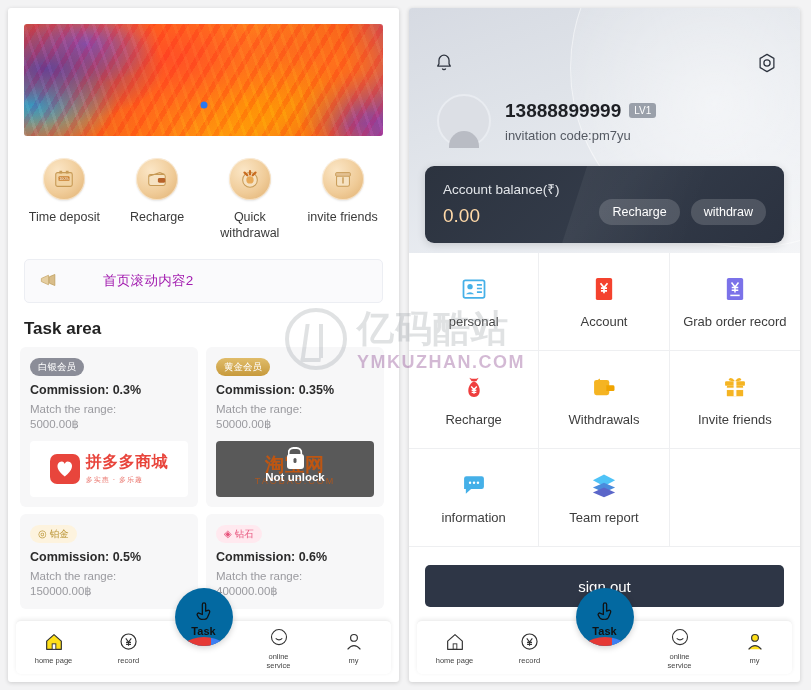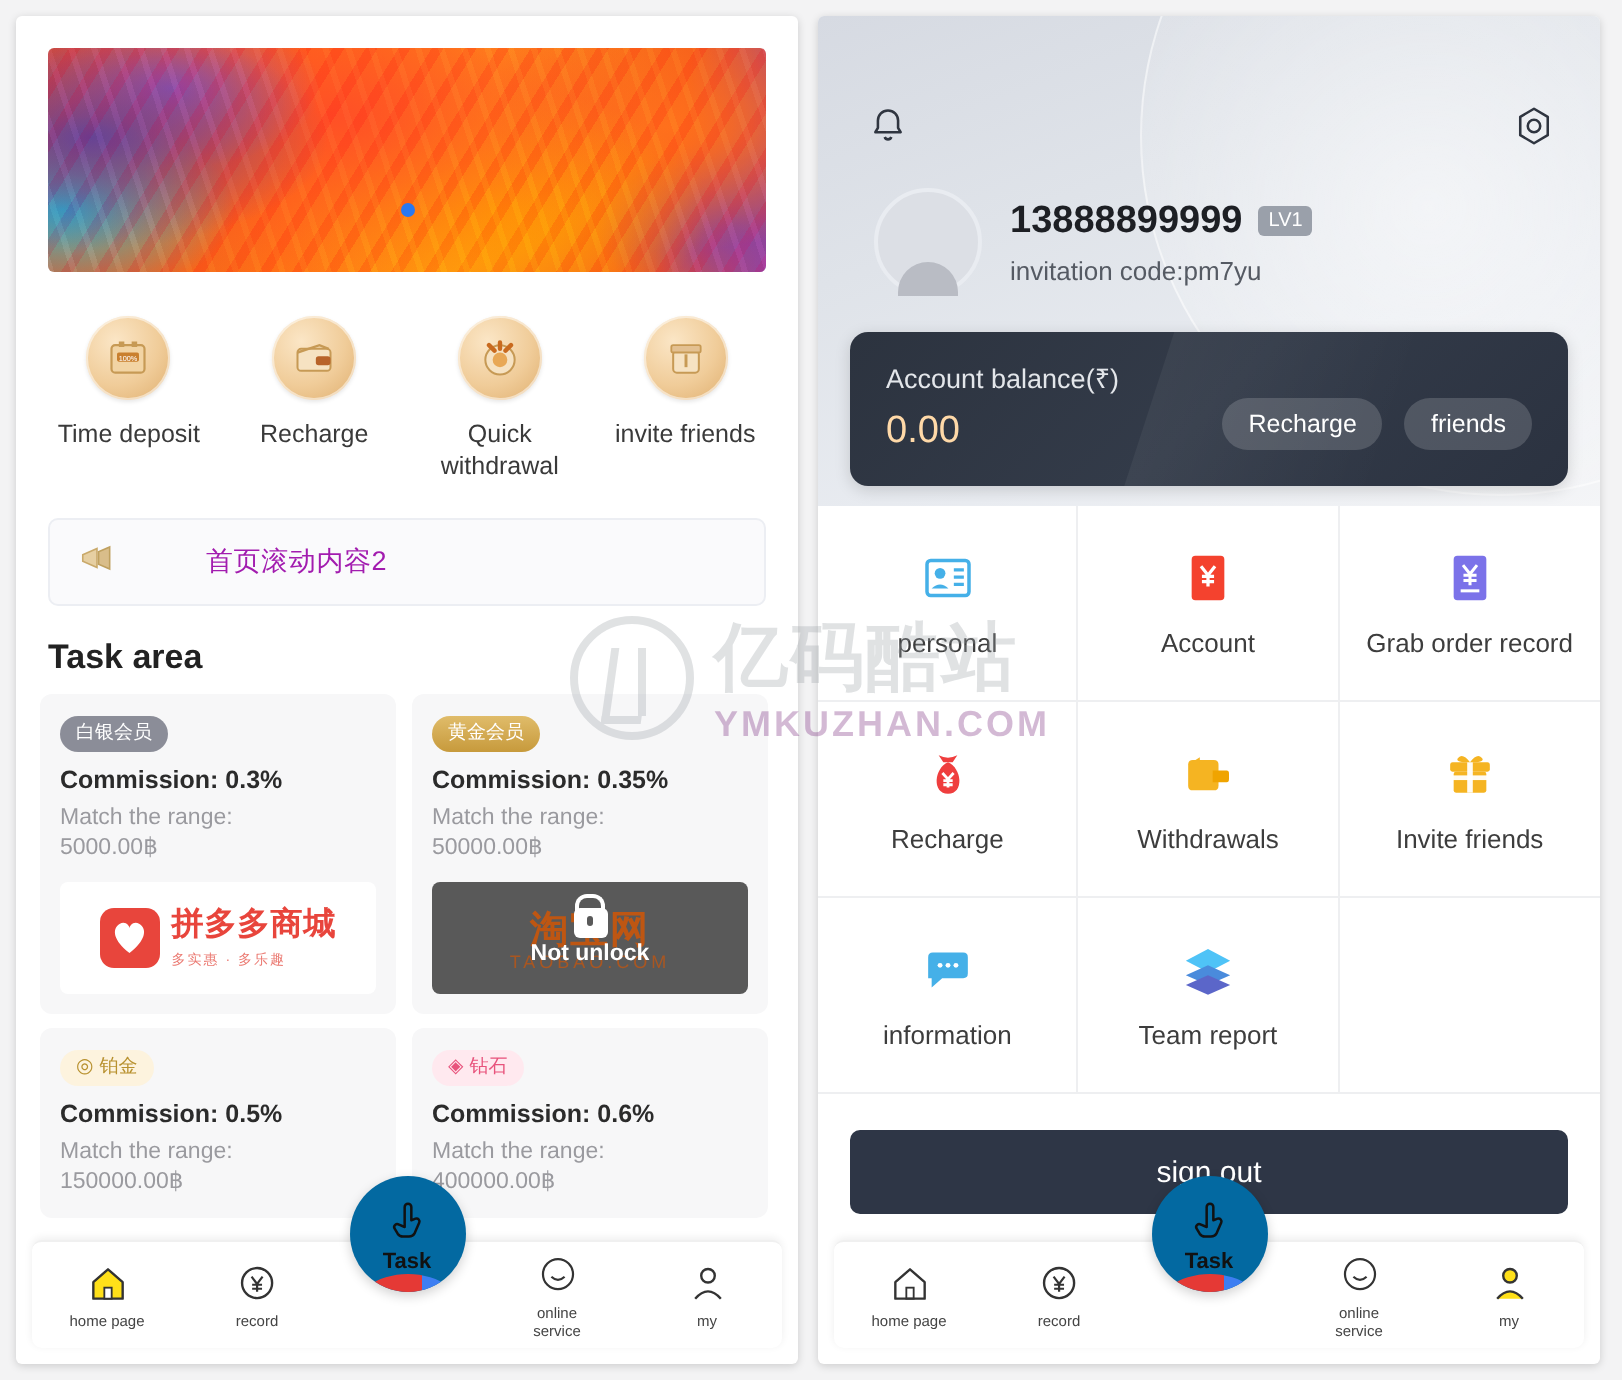--- a/index.html
+++ b/index.html
@@ -466,21 +466,21 @@
         </div>
       </div>
 
       <div class="balance">
         <div class="bal-left">
           <div class="bal-label">Account balance(₹)</div>
           <div class="bal-value">0.00</div>
         </div>
         <div class="bal-btns">
           <button class="pill">Recharge</button>
-          <button class="pill">friends</button>
+          <button class="pill">withdraw</button>
         </div>
       </div>
     </div>
 
     <div class="mgrid">
       <div class="mcell">
         <div class="micon">
           <svg width="28" height="28" viewBox="0 0 24 24">
               <rect x="3" y="4.5" width="18" height="15" rx="1.6" fill="none" stroke="#45b0e8" stroke-width="1.5"></rect>
               <circle cx="8.6" cy="10" r="2.3" fill="#45b0e8"></circle>

